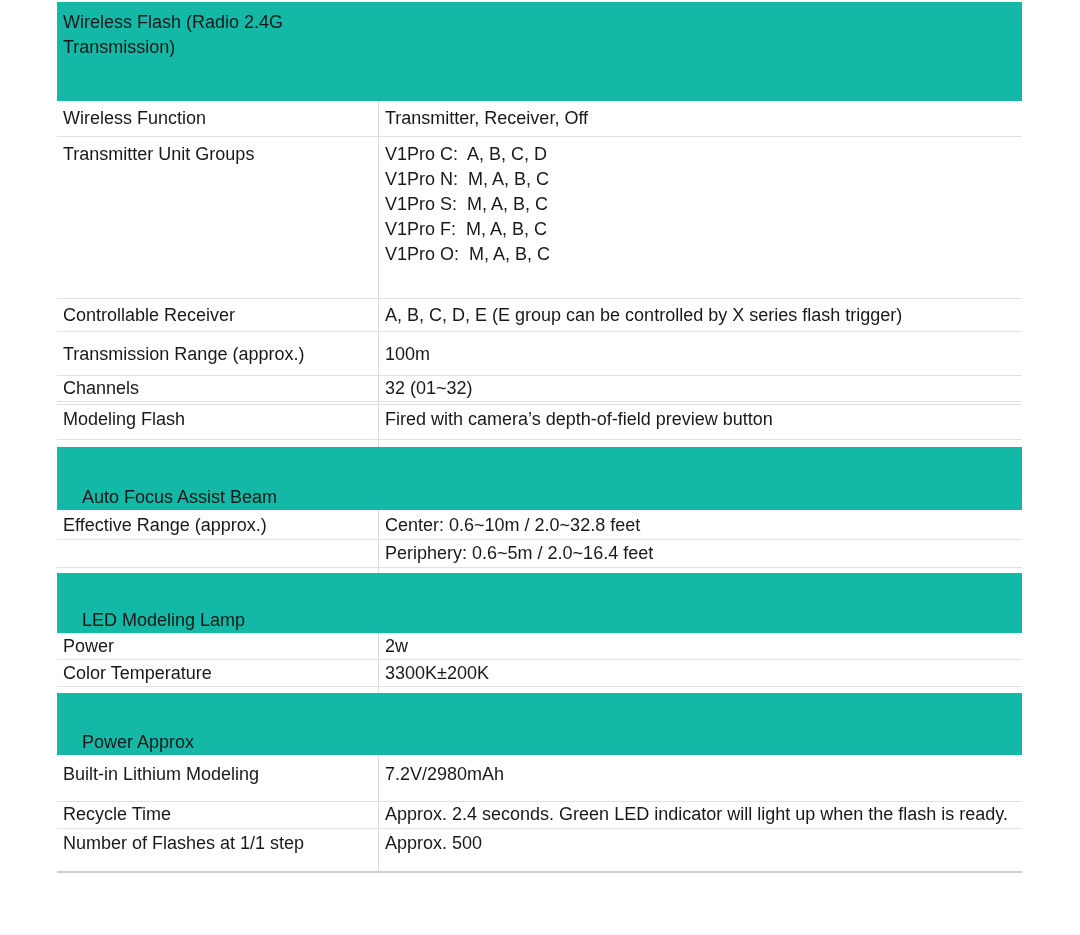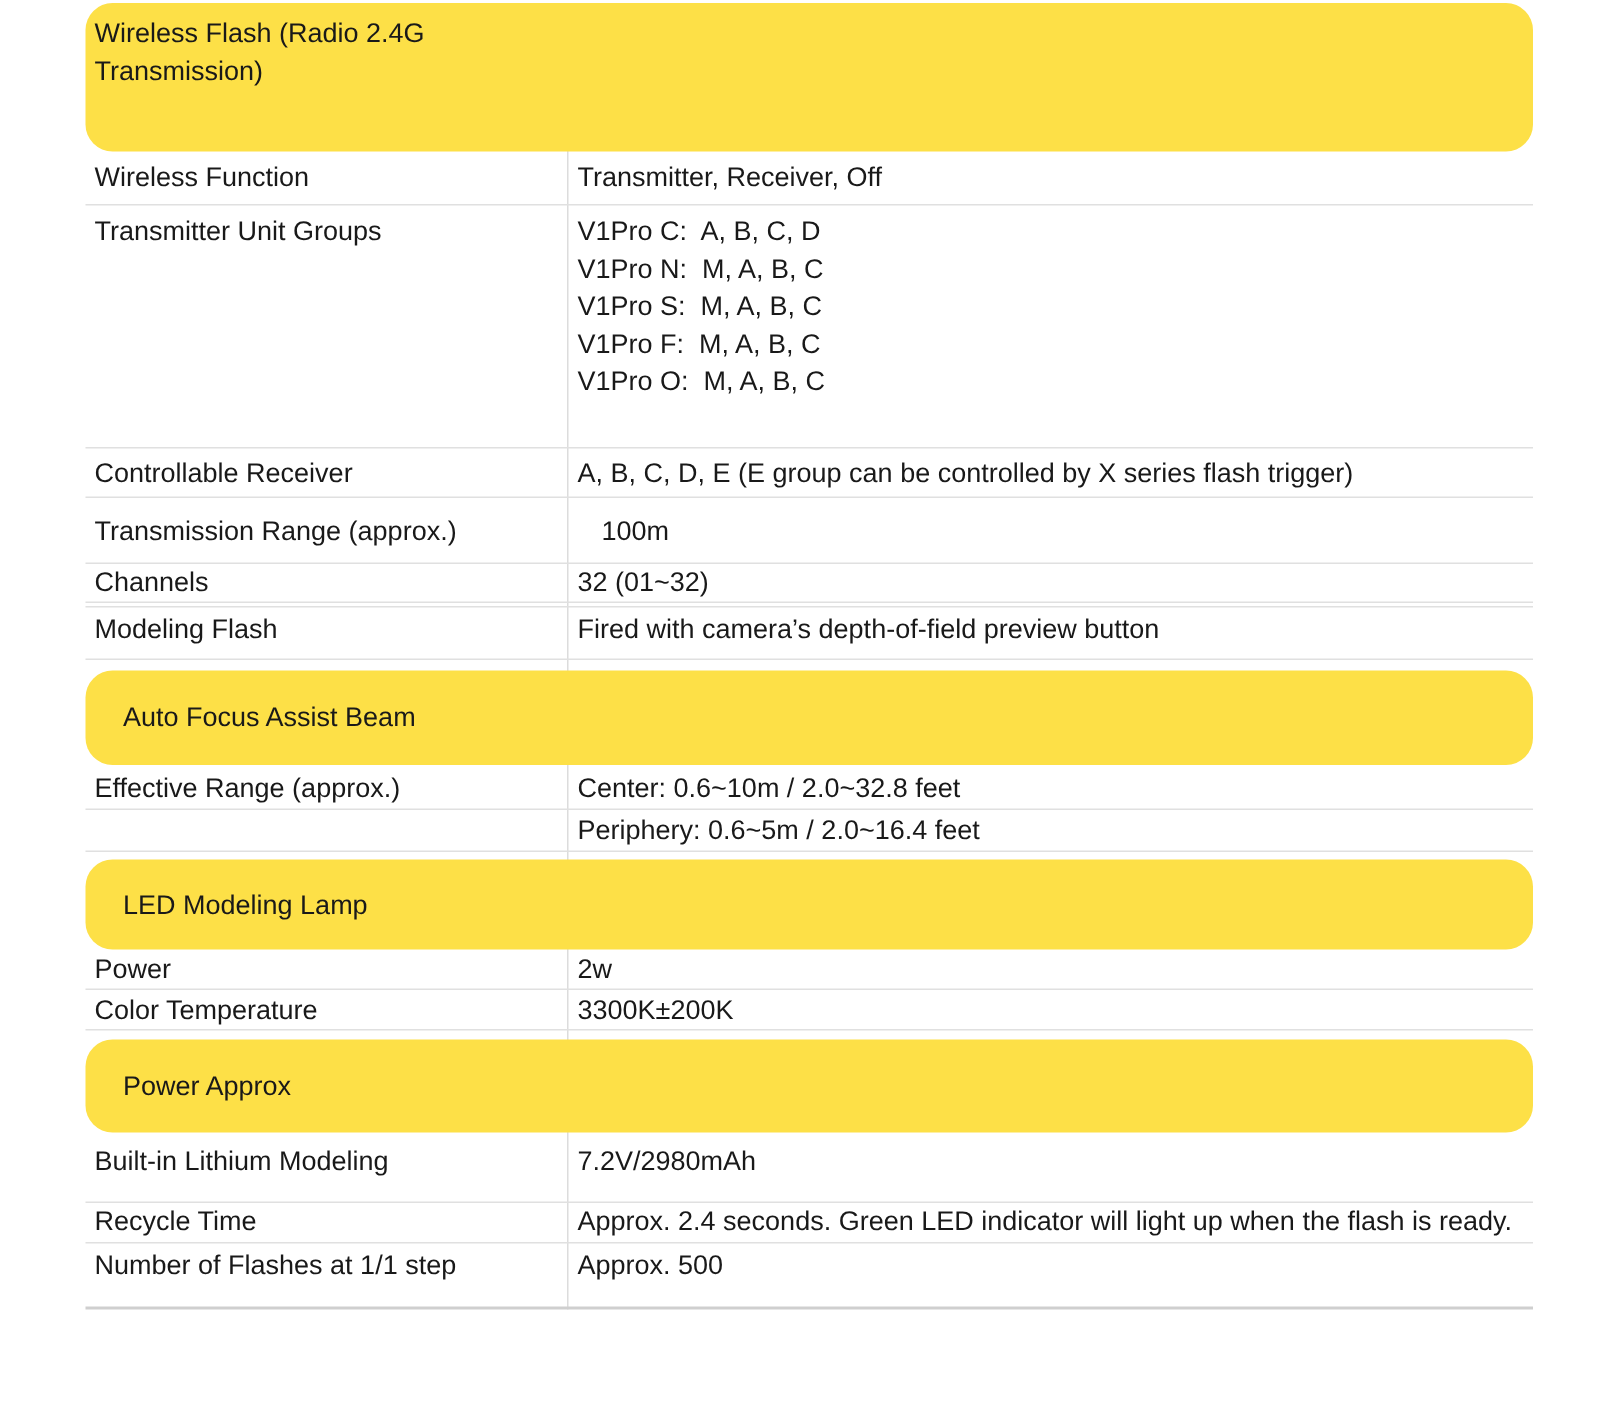--- a/index.html
+++ b/index.html
@@ -27,45 +27,44 @@
     top: 0;
     bottom: 0;
     width: 1px;
     background: #dcdcdc;
     z-index: 0;
   }
   .band {
     position: relative;
     z-index: 1;
     width: 100%;
-    background: #fde047;
+    background: #14b8a6;
     padding-left: 6px;
-    border-radius: 18px;
   }
   .band-top { height: 99px; padding-top: 8px; }
   .band-top .band-title { width: 240px; }
-  .band-mid { display: flex; align-items: center; padding-left: 25px; }
+  .band-mid { display: flex; align-items: flex-end; padding-left: 25px; }
   .band-af { height: 63px; }
   .band-led { height: 60px; }
   .band-ps { height: 62px; }
   .row {
     position: relative;
     z-index: 1;
     display: flex;
     align-items: stretch;
     border-bottom: 1px solid #e0e0e0;
   }
   .cell { white-space: pre-wrap; }
   .cell.label { width: 321px; flex: 0 0 321px; padding-left: 6px; padding-right: 12px; }
   .cell.value { flex: 1 1 auto; padding-left: 7px; padding-right: 12px; }
   
   .r-wf  { padding: 5px 0; }
   .r-tug { padding: 5px 0 31px; }
   .r-cr  { padding: 4px 0 3px; }
-  .r-tr  { padding: 10px 0 8px; gap: 16px; }
+  .r-tr  { padding: 10px 0 8px; }
   .r-ch  { padding: 0; }
   .r-id  { padding: 2px 0 0; }
   .r-mf  { padding: 2px 0 7px; margin-bottom: 7px; }
   .r-erc { padding: 3px 0 1px; }
   .r-erp { padding: 1px 0; margin-bottom: 5px; }
   .r-pw  { padding: 1px 0 0; }
   .r-ct  { padding: 1px 0 0; margin-bottom: 6px; }
   .r-bat { padding: 7px 0 14px; }
   .r-rt  { padding: 0 0 1px; }
   .r-nf  { padding: 2px 0 15px; border-bottom: 2px solid #cfcfcf; }

